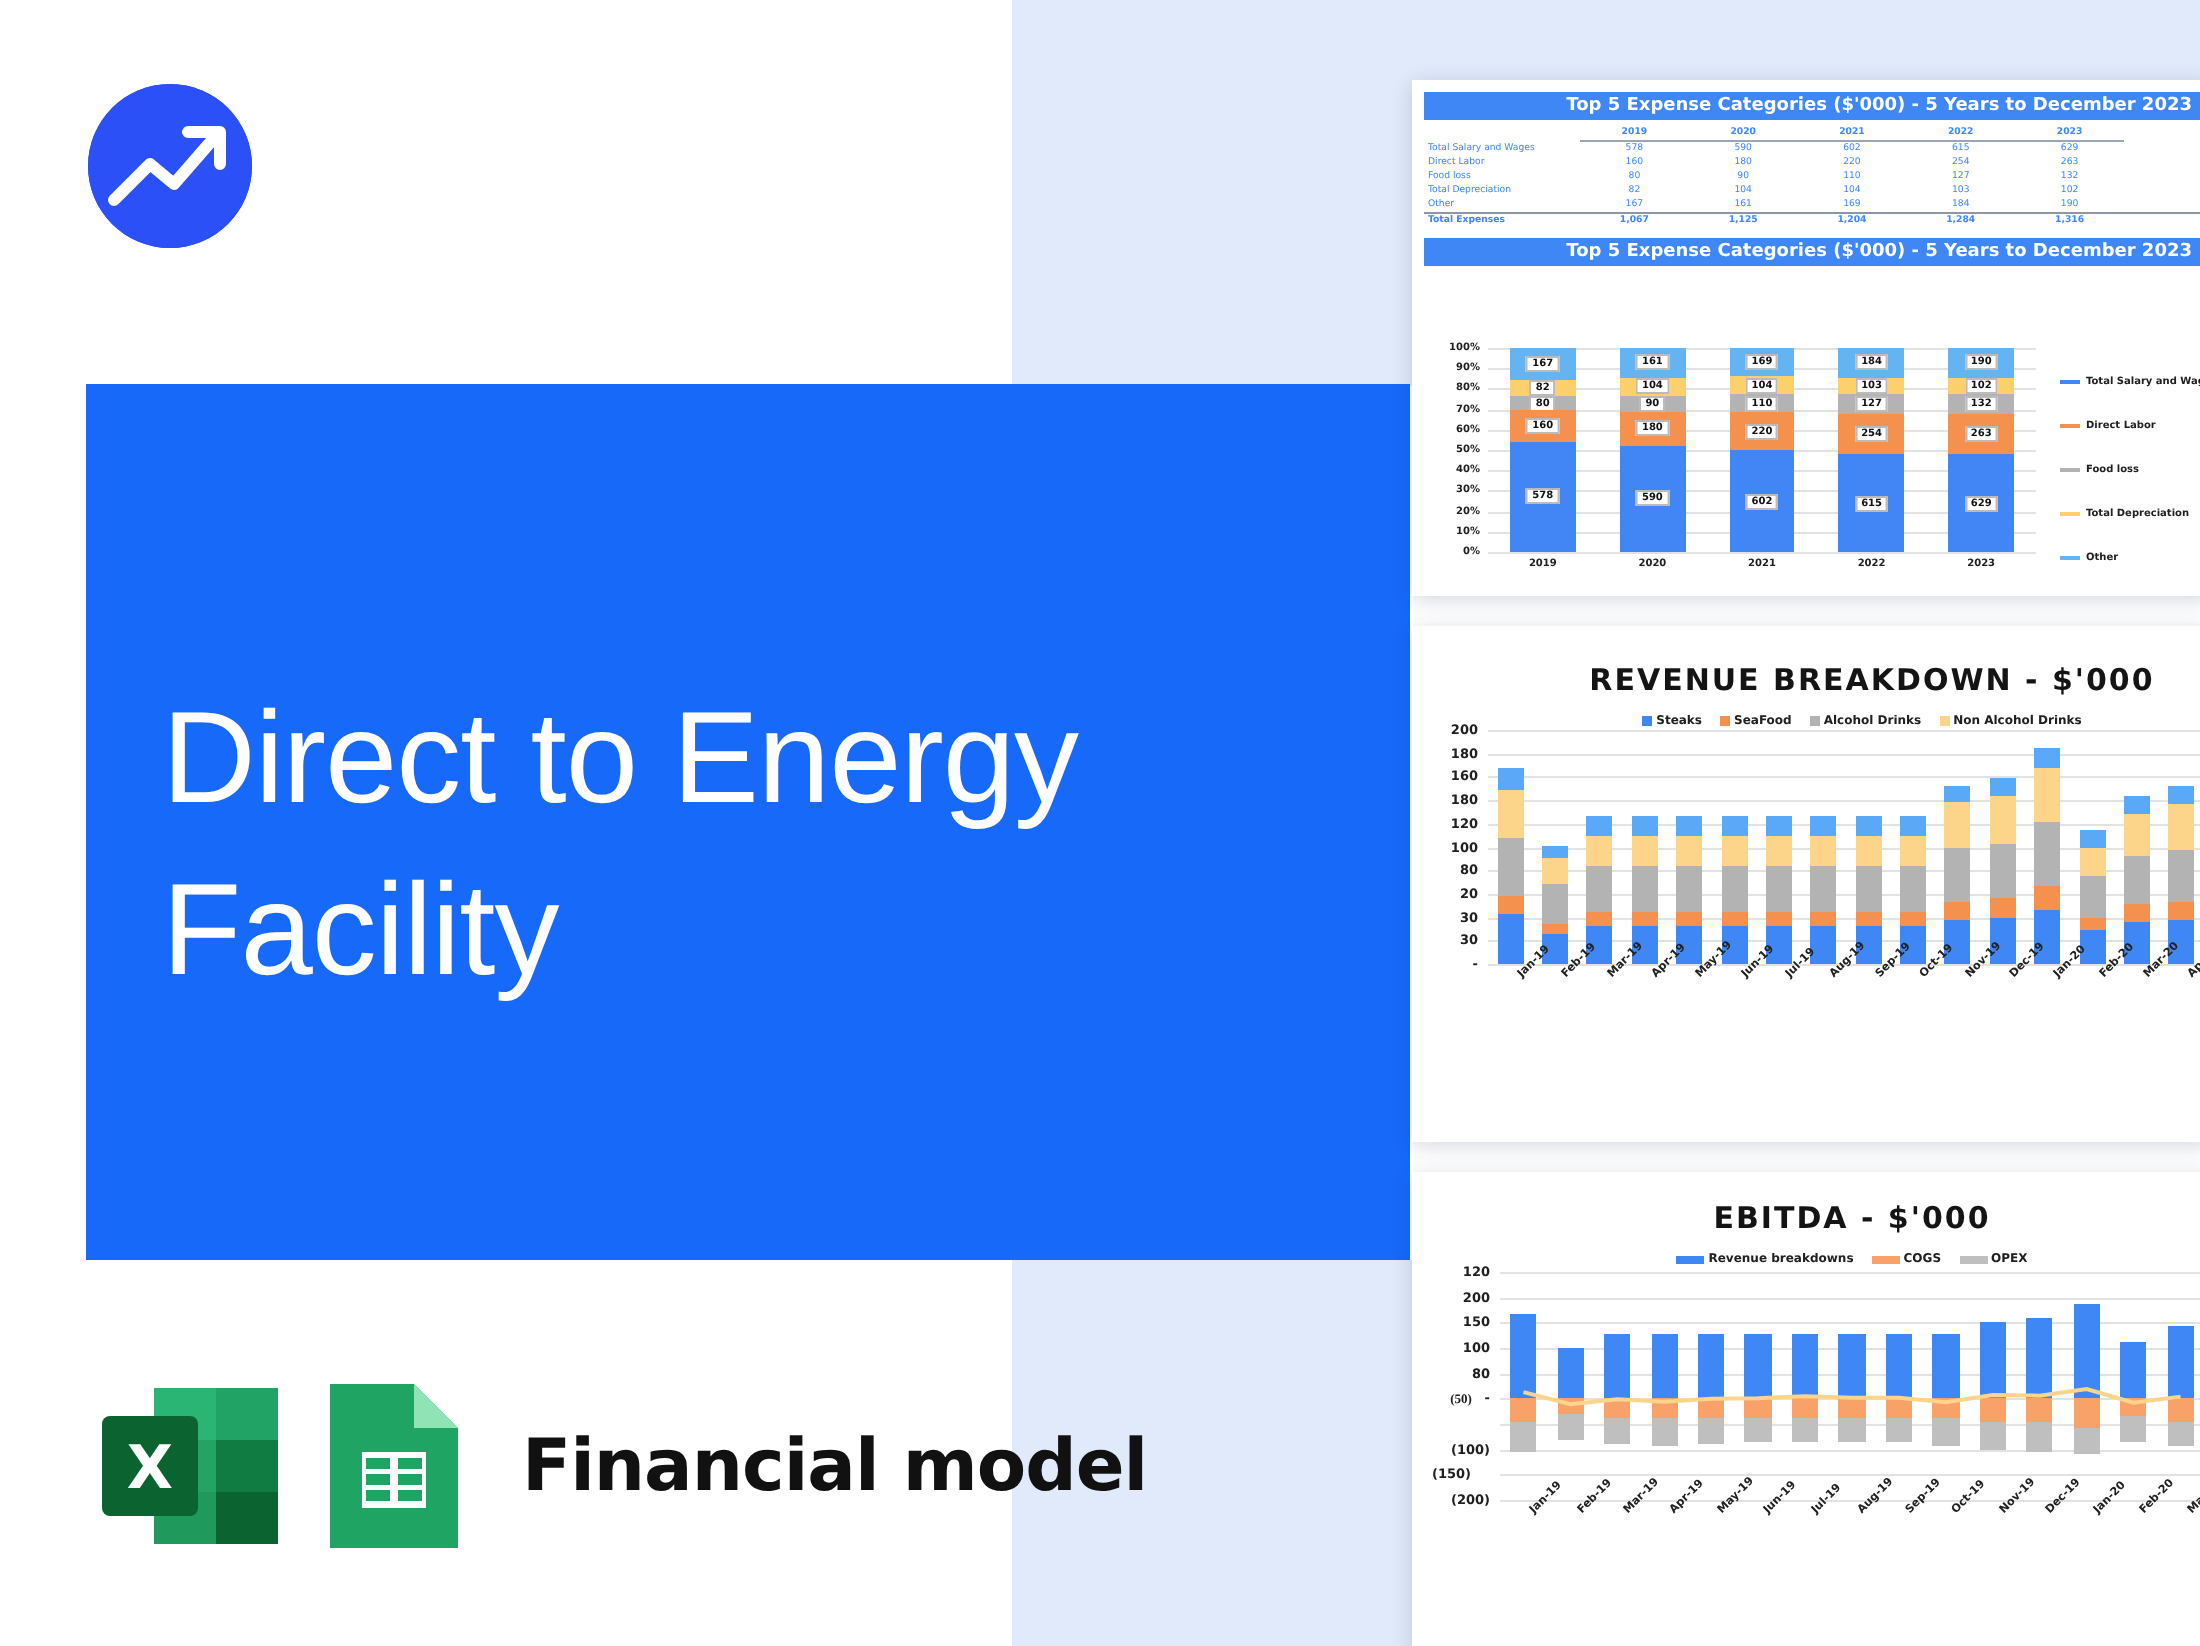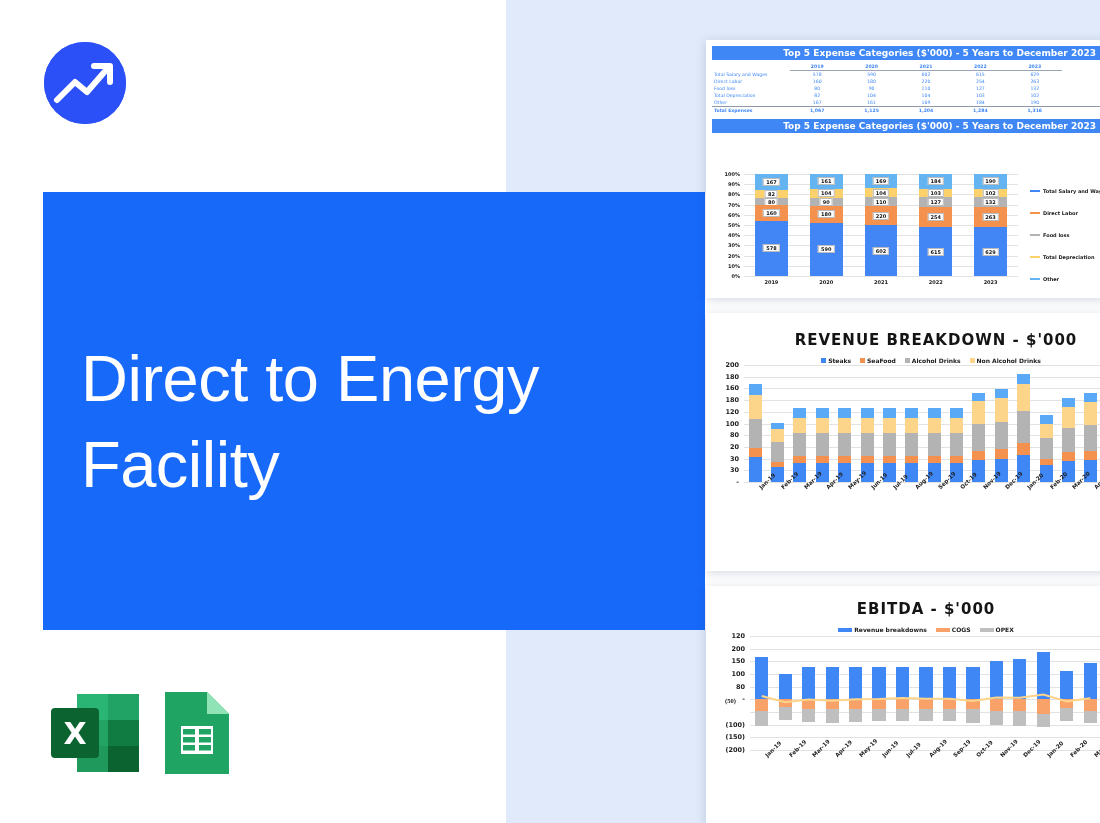--- a/index.html
+++ b/index.html
@@ -190,20 +190,21 @@
       <path d="M48 6 l22 22 H48 Z" fill="#8fe3b4"></path>
       <rect x="22" y="40" width="32" height="28" fill="#ffffff"></rect>
       <rect x="24" y="43" width="12" height="5.5" fill="#1fa463"></rect>
       <rect x="40" y="43" width="12" height="5.5" fill="#1fa463"></rect>
       <rect x="24" y="51" width="12" height="5.5" fill="#1fa463"></rect>
       <rect x="40" y="51" width="12" height="5.5" fill="#1fa463"></rect>
       <rect x="24" y="59" width="12" height="5.5" fill="#1fa463"></rect>
       <rect x="40" y="59" width="12" height="5.5" fill="#1fa463"></rect>
     </svg>
   </div>
+  <div class="footer-label">Financial model</div>
 </div>
 
 <div class="card card-1">
   <div style="padding:6px 4px 0 6px;">
     <div class="xl-band">Top 5 Expense Categories ($'000) - 5 Years to December 2023</div>
     <table class="xl-table">
       <tbody>
           <tr>
         <td class="lbl"></td>
         <td class="yr">2019</td>
@@ -662,21 +663,21 @@
       <div class="ytick" style="left: 0px; width: 29px; top: 42px; text-align: right; font-size: 6.5px;">100</div>
       <div class="gridline" style="left: 34px; top: 54.6667px; width: 352px;"></div>
       <div class="ytick" style="left: 0px; width: 29px; top: 54.6667px; text-align: right; font-size: 6.5px;">80</div>
       <div class="gridline" style="left: 34px; top: 67.3333px; width: 352px;"></div>
       <div class="ytick" style="left: 0px; width: 29px; top: 67.3333px; text-align: right; font-size: 6.5px;">-</div>
       <div class="gridline" style="left: 34px; top: 80px; width: 352px;"></div>
       <div class="ytick" style="left: 0px; width: 29px; top: 68px; text-align: center; font-size: 6.5px; font-family: Liberation Serif, serif;">(50)</div>
       <div class="gridline" style="left: 34px; top: 92.6667px; width: 352px;"></div>
       <div class="ytick" style="left: 0px; width: 29px; top: 92.6667px; text-align: right; font-size: 6.5px;">(100)</div>
       <div class="gridline" style="left: 34px; top: 105.333px; width: 352px;"></div>
-      <div class="ytick" style="left: 0px; width: 29px; top: 105.333px; text-align: right; font-size: 6.5px;">(150)</div>
+      <div class="ytick" style="left: 0px; width: 29px; top: 105.333px; font-size: 6.5px;">(150)</div>
       <div class="gridline" style="left: 34px; top: 118px; width: 352px;"></div>
       <div class="ytick" style="left: 0px; width: 29px; top: 118px; text-align: right; font-size: 6.5px;">(200)</div>
       <div style="position: absolute; left: 39.1627px; top: 25.28px; width: 13.1413px; height: 42.0533px; background: rgb(63, 135, 245);"></div>
       <div style="position: absolute; left: 39.1627px; top: 67.3333px; width: 13.1413px; height: 12.16px; background: rgb(248, 162, 106);"></div>
       <div style="position: absolute; left: 39.1627px; top: 79.4933px; width: 13.1413px; height: 14.44px; background: rgb(191, 191, 191);"></div>
       <div style="position: absolute; left: 62.6293px; top: 41.7467px; width: 13.1413px; height: 25.5867px; background: rgb(63, 135, 245);"></div>
       <div style="position: absolute; left: 62.6293px; top: 67.3333px; width: 13.1413px; height: 8.10667px; background: rgb(248, 162, 106);"></div>
       <div style="position: absolute; left: 62.6293px; top: 75.44px; width: 13.1413px; height: 12.16px; background: rgb(191, 191, 191);"></div>
       <div style="position: absolute; left: 86.096px; top: 35.4133px; width: 13.1413px; height: 31.92px; background: rgb(63, 135, 245);"></div>
       <div style="position: absolute; left: 86.096px; top: 67.3333px; width: 13.1413px; height: 9.62667px; background: rgb(248, 162, 106);"></div>

